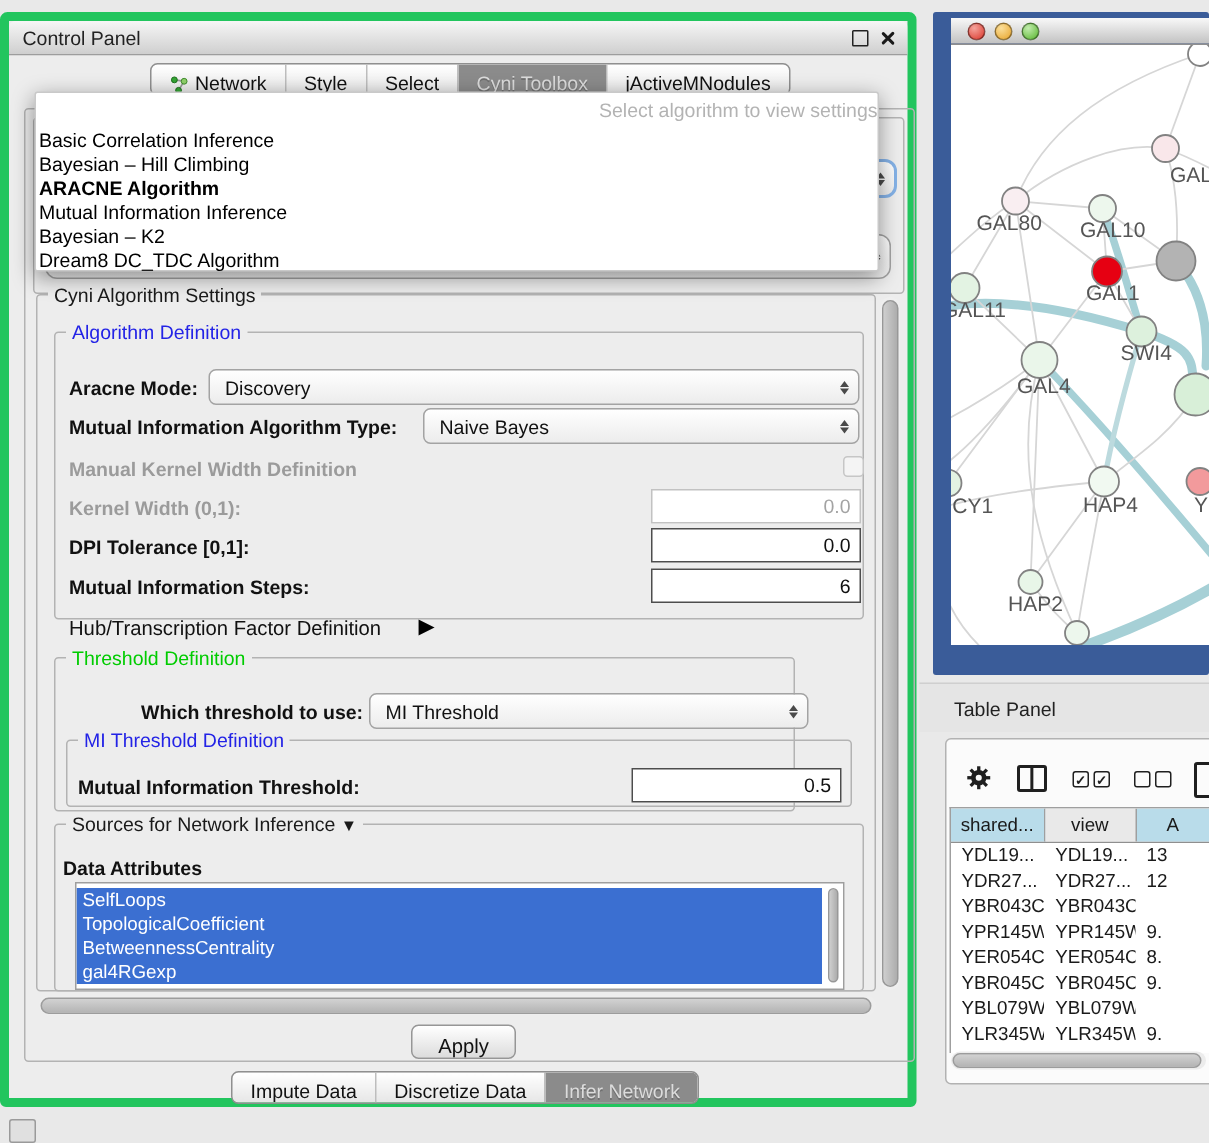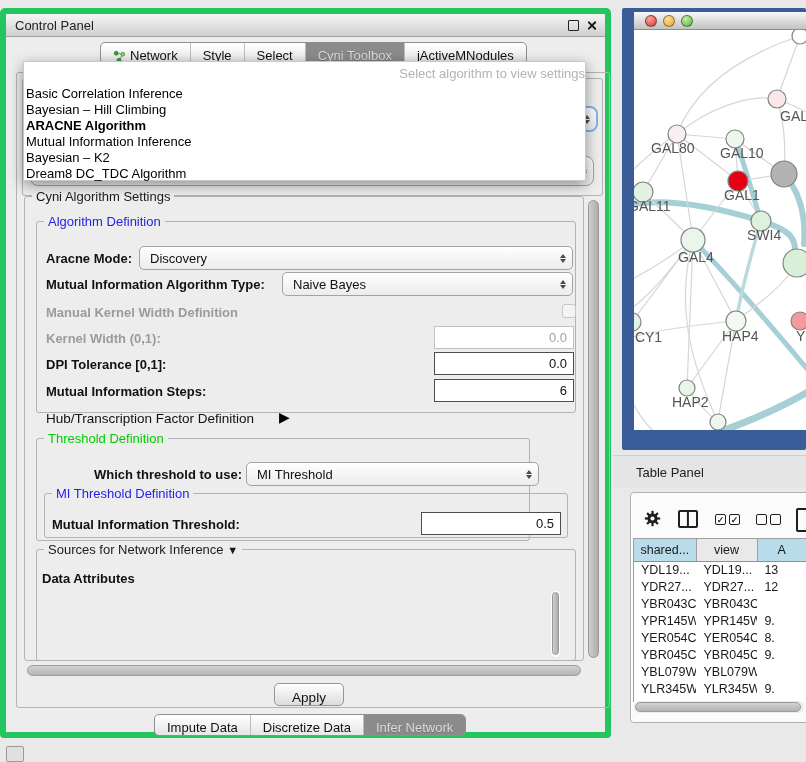--- a/index.html
+++ b/index.html
@@ -219,20 +219,26 @@
     <span class="legend blue">MI Threshold Definition</span>
   </div>
   <span class="lbl" style="left:46px;top:503px">Mutual Information Threshold:</span>
   <input class="field" style="left: 415px; top: 498px; width: 140px; height: 23px;" readonly="" value="0.5">
 
   <div class="groupbox" style="left:30px;top:535px;width:540px;height:112px">
     <span class="legend"><span>Sources for Network Inference</span>
       <span style="font-size:11px">▼</span></span>
   </div>
   <span class="lbl" style="left:36px;top:557px">Data Attributes</span>
+  <div id="attr-list">
+      <div class="attr-item" style="background: rgb(59, 111, 209); margin-top: 3px;">SelfLoops</div>
+      <div class="attr-item" style="background: rgb(59, 111, 209);">TopologicalCoefficient</div>
+      <div class="attr-item" style="background: rgb(59, 111, 209);">BetweennessCentrality</div>
+      <div class="attr-item" style="background: rgb(59, 111, 209);">gal4RGexp</div>
+    </div>
   <div class="sb-track-v" style="left:545px;top:577px;width:9px;height:66px;background:#fff">
     <div class="sb-thumb" style="left:1px;top:1px;width:7px;height:63px"></div>
   </div>
 
   <div class="abs" style="left:20px;top:650px;width:558px;height:13px;background:#eee;border-radius:7px">
     <div class="sb-thumb-h" style="left:1px;top:1px;width:554px;height:11px"></div>
   </div>
 
   <div class="pushbtn" style="left:268px;top:669px;width:70px;height:23px">
     <span>Apply</span>

